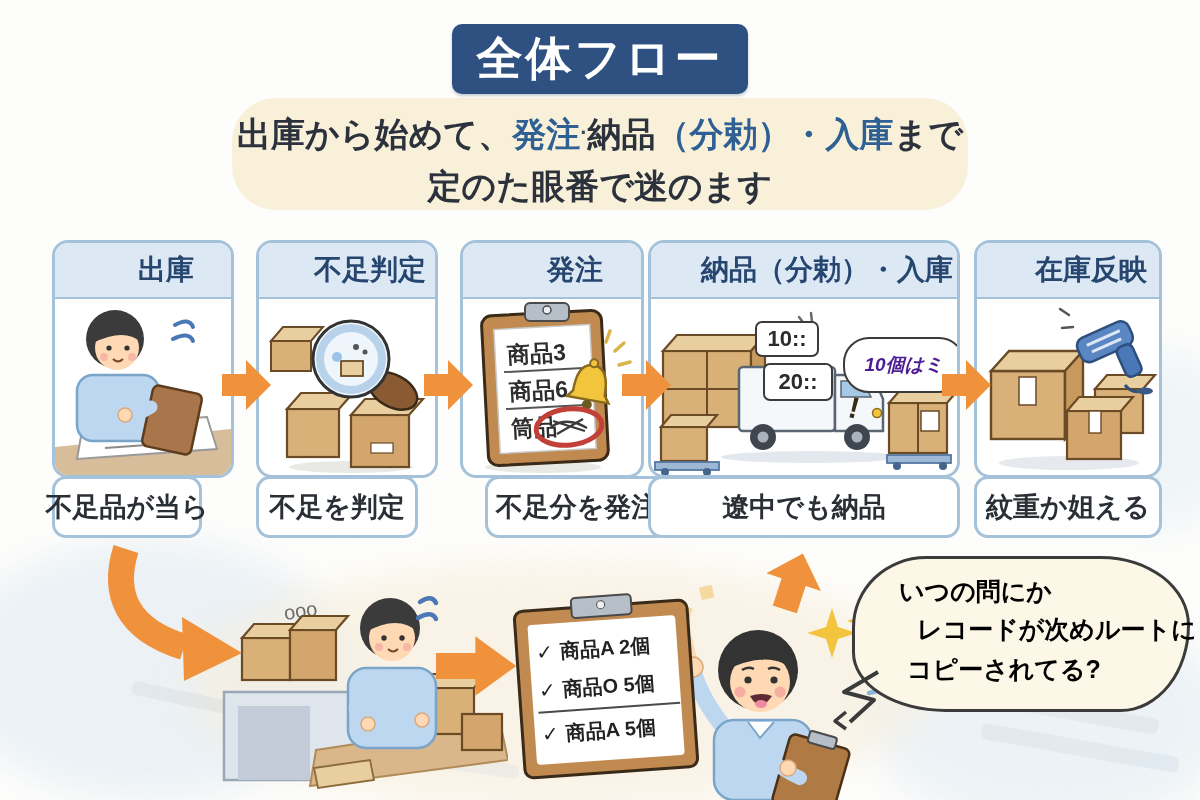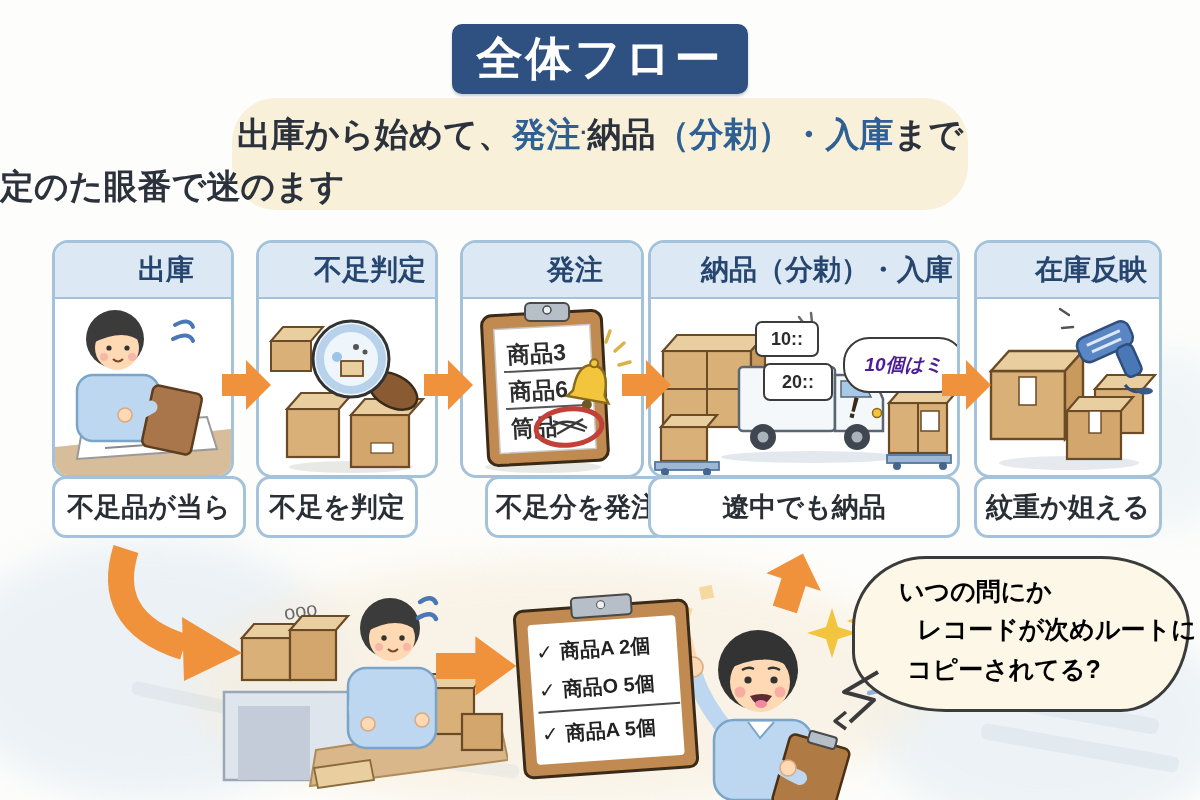--- a/index.html
+++ b/index.html
@@ -8,36 +8,36 @@
   .abs{position:absolute;}
   
   .blob{position:absolute;border-radius:50%;filter:blur(18px);}
   
   .title-box{left:452px;top:24px;width:296px;height:70px;background:#2e5181;border-radius:10px;
     display:flex;align-items:center;justify-content:center;box-shadow:0 2px 3px rgba(40,60,90,.25);z-index:4;}
   .title-box span{color:#fff;font-size:46px;font-weight:800;letter-spacing:3px;}
   
   .sub-band{left:232px;top:98px;width:736px;height:112px;background:#f9f0da;border-radius:44px;z-index:1;}
   .sub-line1{left:0;top:112px;width:1200px;text-align:center;font-size:34px;font-weight:700;color:#2b323c;z-index:2;}
-  .sub-line2{left:0;top:164px;width:1200px;text-align:left;font-size:34px;font-weight:700;color:#2b323c;z-index:2;}
+  .sub-line2{left:0;top:164px;width:1200px;text-align:center;font-size:34px;font-weight:700;color:#2b323c;z-index:2;}
   .blue{color:#2e6094;}
   .mid{font-size:22px;vertical-align:6px;color:#3a4a5a;}
   
   .card{position:absolute;top:240px;height:238px;background:#fff;border:3px solid #a4c2da;
     border-radius:16px;box-sizing:border-box;overflow:hidden;z-index:2;}
   .card .hd{height:54px;background:#dce9f5;border-bottom:2px solid #a4c2da;display:flex;
     align-items:center;justify-content:center;font-size:28px;font-weight:700;color:#27466f;white-space:nowrap;padding-left:46px;}
   .card .bd{position:relative;height:177px;}
   .cap{position:absolute;top:476px;height:62px;background:#fff;border:3px solid #a4c2da;border-radius:14px;
     box-sizing:border-box;display:flex;align-items:center;justify-content:center;
     font-size:27px;font-weight:700;color:#2a2f36;z-index:2;white-space:nowrap;}
   .flow-arrow{position:absolute;top:358px;width:50px;height:54px;z-index:5;}
   
   .tag{position:absolute;background:#fff;border:2.5px solid #3b3b3b;border-radius:7px;
-    font-size:18px;font-weight:700;color:#2b2b2b;display:flex;align-items:center;justify-content:center;z-index:3;}
+    font-size:22px;font-weight:700;color:#2b2b2b;display:flex;align-items:center;justify-content:center;z-index:3;}
   .cloud{position:absolute;background:#fff;border:2.5px solid #3b3b3b;border-radius:26px;
     font-size:19px;font-weight:700;color:#4c1d95;display:flex;align-items:center;justify-content:center;z-index:3;font-style:italic;}
   .excl{position:absolute;font-size:30px;font-weight:800;color:#3a2a1a;transform:rotate(14deg);z-index:3;}
   
   .bclip{left:518px;top:604px;width:176px;height:170px;background:#c08a50;border:3px solid #3a2a18;
     border-radius:10px;transform:rotate(-4deg);z-index:3;box-sizing:border-box;}
   .bclip .paper{position:absolute;left:11px;top:13px;right:11px;bottom:11px;background:#fff;border-radius:4px;}
   .bclip .clip{position:absolute;left:55px;top:-12px;width:58px;height:18px;background:#b6bec8;
     border:2px solid #4a4a4a;border-radius:5px;}
   .bclip .clip i{position:absolute;left:24px;top:3px;width:7px;height:7px;background:#eef1f4;
@@ -95,21 +95,21 @@
         <circle cx="49" cy="58" r="4" fill="#f6b0a6" opacity=".85"></circle>
           <circle cx="77" cy="58" r="4" fill="#f6b0a6" opacity=".85"></circle>
         <path d="M58,60 Q63,65 68,60" stroke="#7a4a2a" stroke-width="2" fill="none"></path>
         <rect x="92" y="90" width="50" height="62" rx="6" transform="rotate(12 117 121)" fill="#a9764b" stroke="#5d3d1e" stroke-width="2.5"></rect>
         <path d="M96,108 Q80,118 70,116" stroke="#bcd7ef" stroke-width="13" fill="none" stroke-linecap="round"></path>
         <circle cx="70" cy="116" r="7" fill="#ffd9b4" stroke="#d9a97f" stroke-width="1.5"></circle>
         <path d="M120,26 q14,-8 18,2 M118,40 q16,-8 20,2" stroke="#4a77b5" stroke-width="4" fill="none" stroke-linecap="round"></path>
       </svg>
     </div>
   </div>
-  <div class="cap" style="left:52px;width:194px;">不足品が当ら</div>
+  <div class="cap" style="left:52px;width:150px;">不足品が当ら</div>
 
   <div class="card" style="left:256px;width:182px;">
     <div class="hd">不足判定</div>
     <div class="bd">
       <svg viewBox="0 0 176 177" width="176" height="177">
         <ellipse cx="92" cy="168" rx="62" ry="6" fill="#e8e8e4"></ellipse>
         <rect x="12" y="42" width="40" height="30" fill="#d9b078" stroke="#6b4a26" stroke-width="2"></rect>
         <polygon points="12,42 24,28 64,28 52,42" fill="#e9cf9f" stroke="#6b4a26" stroke-width="2"></polygon>
         <rect x="28" y="110" width="52" height="48" fill="#d9b078" stroke="#6b4a26" stroke-width="2.2"></rect>
         <polygon points="28,110 42,94 94,94 80,110" fill="#e9cf9f" stroke="#6b4a26" stroke-width="2.2"></polygon>

